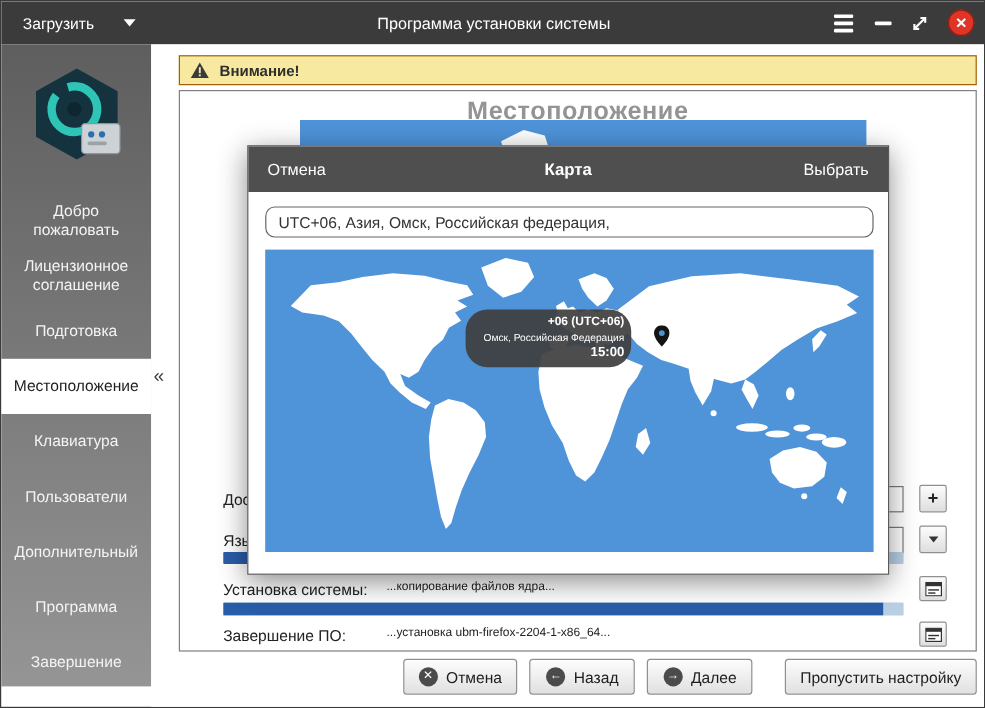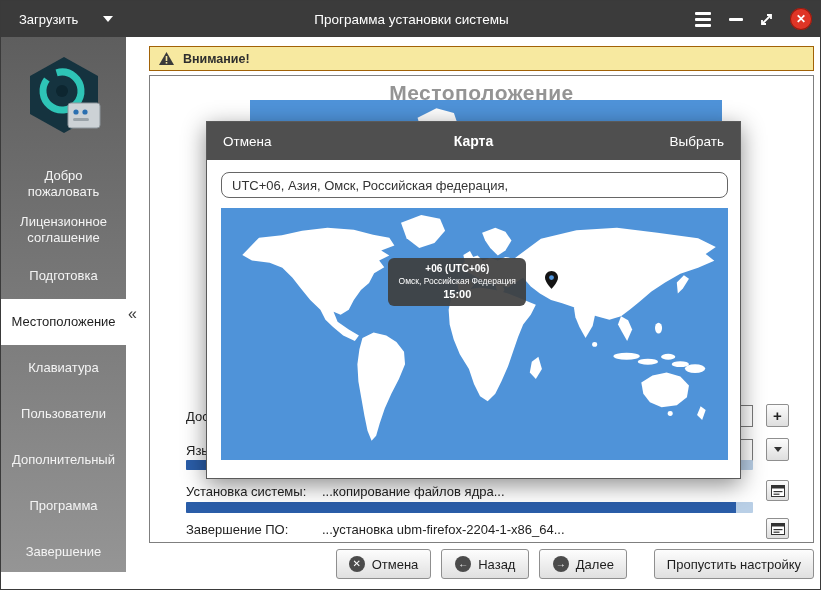--- a/index.html
+++ b/index.html
@@ -87,21 +87,21 @@
   }
   .combo-arrow { width:0; height:0; border-left:4px solid transparent; border-right:4px solid transparent; border-top:5px solid #333; }
 
   .progress {
     position:absolute; left:36px; right:60px; background:#b9cfe6; border-radius:1px; overflow:hidden;
   }
   .progress > i { display:block; height:100%; background:#2a5da8; }
 
   .status-row { position:absolute; left:0; right:0; height:20px; }
   .status-row .lbl { position:absolute; left:36px; top:2px; font-size:13px; color:#222; }
-  .status-row .sts { position:absolute; left:172px; top:2px; font-size:13px; color:#222; }
+  .status-row .sts { position:absolute; left:172px; top:2px; font-size:10px; color:#222; }
   .log-btn {
     position:absolute; right:24px; top:-2px; width:23px; height:21px;
     background:linear-gradient(#fcfcfc,#dedede); border:1px solid #8f8f8f; border-radius:2px;
     display:flex; align-items:center; justify-content:center;
   }
 
   
   .footer { position:absolute; left:23px; right:8px; top:512px; height:30px; }
   .footer-center { position:absolute; left:0; right:0; top:0; display:flex; justify-content:center; gap:10px; }
   .btn {
@@ -135,22 +135,22 @@
     display:block; width:507px; height:26px; margin:12px 14px 10px 14px;
     border:1px solid #666; border-radius:8px; padding:0 10px; font-size:13px; color:#333;
     font-family:"Liberation Sans",sans-serif; outline:none; background:#fff;
   }
   .map-canvas {
     position:relative; margin:0 14px; width:507px; height:252px;
     background:#4f93d9; overflow:hidden;
   }
   .map-tooltip {
     position:absolute; left:33%; top:20%; width:138px;
-    background:rgba(62,62,62,.92); border-radius:6px; color:#fff;
-    text-align:center; padding:5px 6px 6px 6px; z-index:3;
+    background:rgba(62,62,62,.92); border-radius:18px; color:#fff;
+    text-align:right; padding:5px 6px 6px 6px; z-index:3;
   }
   .tt1 { font-size:10px; font-weight:bold; }
   .tt2 { font-size:8.5px; margin-top:2px; }
   .tt3 { font-size:11px; font-weight:bold; margin-top:2px; }
   .map-pin { position:absolute; left:64%; top:25%; z-index:2; }
 </style>
 </head>
 <body>
 
 <svg width="0" height="0" style="position:absolute">

